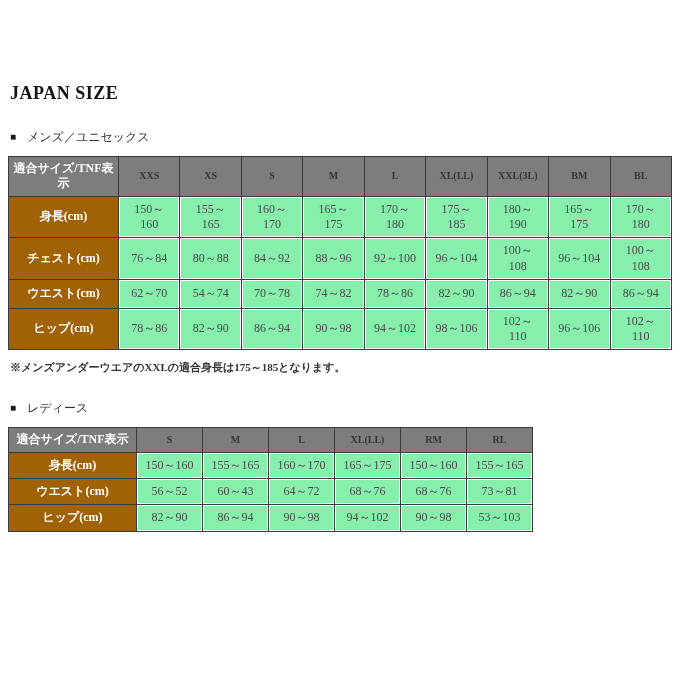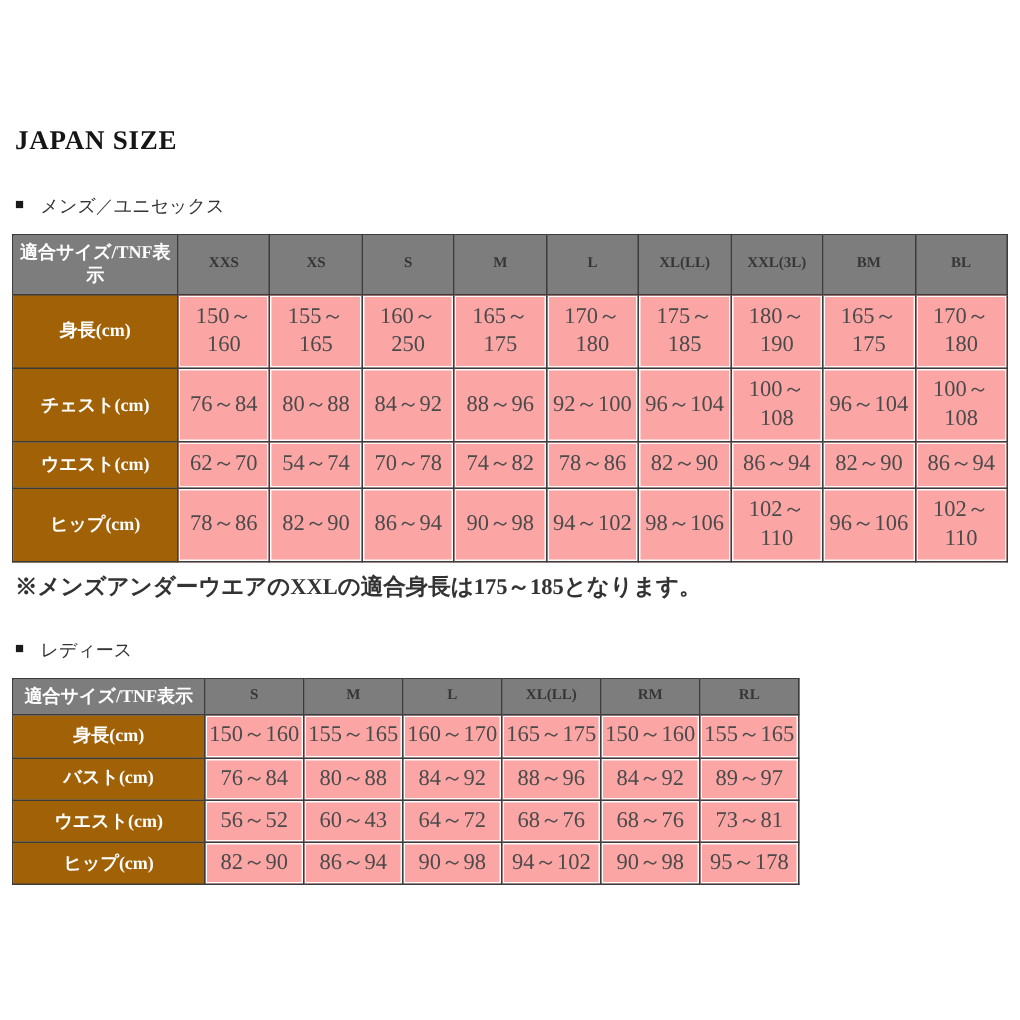--- a/index.html
+++ b/index.html
@@ -63,34 +63,34 @@
     padding:4px 1px;
   }
   .size-table th.row-h{
     background:#a16207;
     color:#ffffff;
     font-size:12px;
     font-weight:bold;
     padding:6px 2px;
   }
   .size-table td{
-    background:#fca5a5;
+    background:#86efac;
     color:#4a4a4a;
-    font-size:15px;
+    font-size:12px;
     padding:5px 0;
     white-space:pre-line;
     word-break:keep-all;
     box-shadow:inset 0 0 0 1px #fafafa;
     margin-left:25px;
   }
   table.ladies td{padding:4px 0;}
   table.ladies th.row-h{padding:5px 2px;}
   .note{
     margin:10px 0 0 2px;
-    font-size:15px;
+    font-size:11px;
     font-weight:bold;
     color:#333333;
     line-height:14px;
   }
 </style>
 </head>
 <body>
 
 <div class="page">
 
@@ -129,21 +129,21 @@
       </tr>
     </thead>
     <tbody>
       <tr>
         <th class="row-h">身長(cm)</th>
         <td>150～
 160</td>
         <td>155～
 165</td>
         <td>160～
-250</td>
+170</td>
         <td>165～
 175</td>
         <td>170～
 180</td>
         <td>175～
 185</td>
         <td>180～
 190</td>
         <td>165～
 175</td>
@@ -225,42 +225,33 @@
       <tr>
         <th class="row-h">身長(cm)</th>
         <td>150～160</td>
         <td>155～165</td>
         <td>160～170</td>
         <td>165～175</td>
         <td>150～160</td>
         <td>155～165</td>
       </tr>
       <tr>
-        <th class="row-h">バスト(cm)</th>
-        <td>76～84</td>
-        <td>80～88</td>
-        <td>84～92</td>
-        <td>88～96</td>
-        <td>84～92</td>
-        <td>89～97</td>
-      </tr>
-      <tr>
         <th class="row-h">ウエスト(cm)</th>
         <td>56～52</td>
         <td>60～43</td>
         <td>64～72</td>
         <td>68～76</td>
         <td>68～76</td>
         <td>73～81</td>
       </tr>
       <tr>
         <th class="row-h">ヒップ(cm)</th>
         <td>82～90</td>
         <td>86～94</td>
         <td>90～98</td>
         <td>94～102</td>
         <td>90～98</td>
-        <td>95～178</td>
+        <td>53～103</td>
       </tr>
     </tbody>
   </table>
 
 </div>
 
 </body></html>

